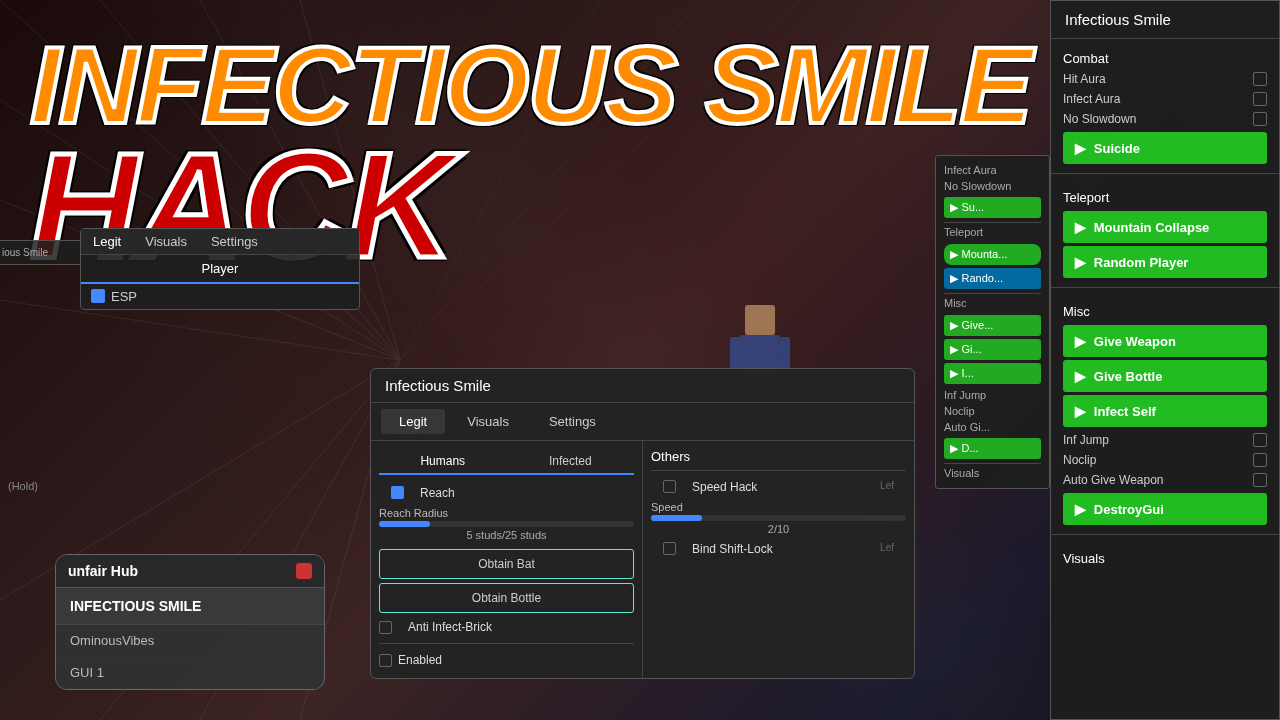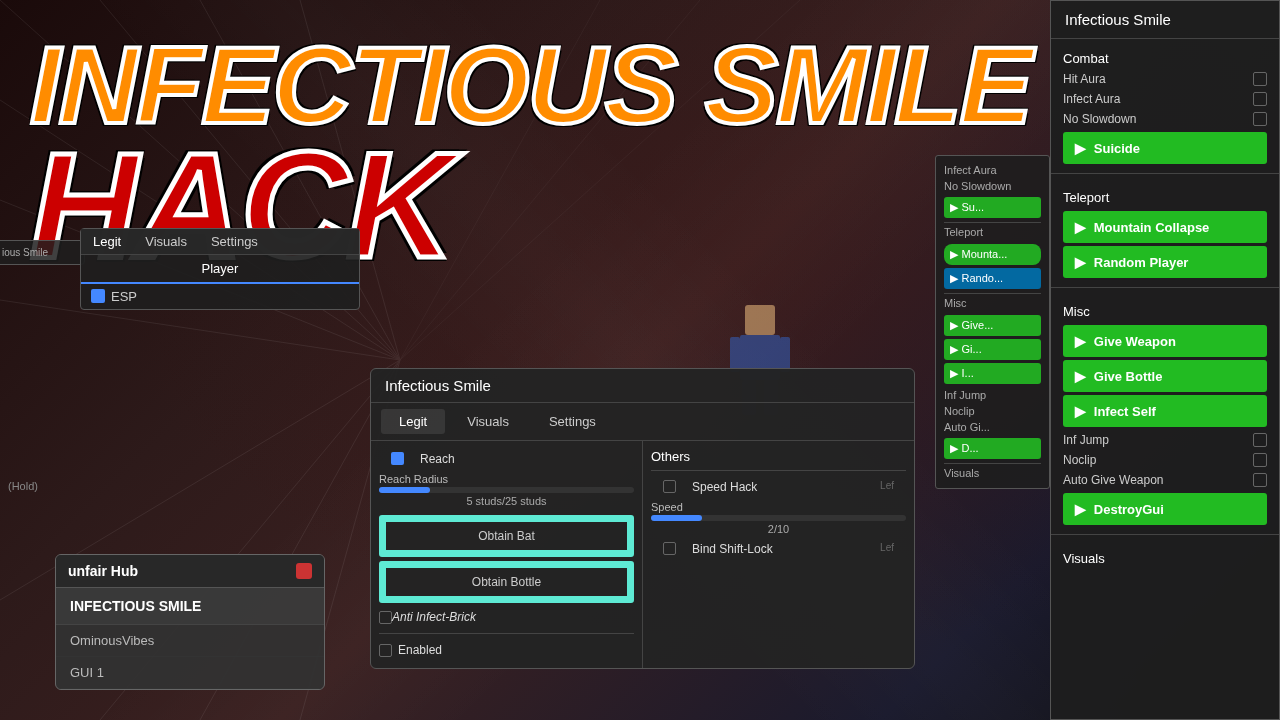--- a/index.html
+++ b/index.html
@@ -110,21 +110,21 @@
     }
 
     
     .unfair-hub {
       position: absolute;
       bottom: 30px;
       left: 55px;
       z-index: 20;
       background: rgba(50,50,50,0.95);
       border: 1px solid #666;
-      border-radius: 6px;
+      border-radius: 12px;
       width: 270px;
       overflow: hidden;
     }
 
     .unfair-hub-header {
       background: rgba(40,40,40,0.95);
       padding: 8px 12px;
       display: flex;
       justify-content: space-between;
       align-items: center;
@@ -293,34 +293,33 @@
       font-size: 11px;
       text-align: center;
     }
 
     .action-btn {
       display: block;
       width: 100%;
       padding: 7px;
       text-align: center;
       background: transparent;
-      border: 7px solid #5eead4;
+      border: 1px solid #5eead4;
       border-radius: 3px;
       color: #ccc;
       font-size: 12px;
       margin: 4px 0;
       cursor: pointer;
     }
 
     .anti-row {
       display: flex;
       align-items: center;
-      gap: 0;
+      gap: 16px;
       padding: 3px 0;
-      font-style: italic;
     }
 
     .section-header {
       color: #aaa;
       font-size: 11px;
       padding: 4px 0 2px 0;
     }
 
     .enabled-row {
       display: flex;
@@ -515,20 +514,24 @@
 <div class="main-panel">
   <div class="main-panel-header">Infectious Smile</div>
   <div class="main-panel-tabs">
     <div class="main-panel-tab active">Legit</div>
     <div class="main-panel-tab">Visuals</div>
     <div class="main-panel-tab">Settings</div>
   </div>
   <div class="main-panel-body">
 
     <div class="panel-left">
+      <div class="sub-tabs">
+        <div class="sub-tab active">Humans</div>
+        <div class="sub-tab">Infected</div>
+      </div>
       <div class="feature-row">
         <span class="cb-blue"></span>
         <span class="feature-label">Reach</span>
       </div>
       <div class="slider-container">
         <div class="slider-label">Reach Radius</div>
         <div class="slider-track">
           <div class="slider-fill" style="width:20%;"></div>
         </div>
         <div class="slider-value">5 studs/25 studs</div>

